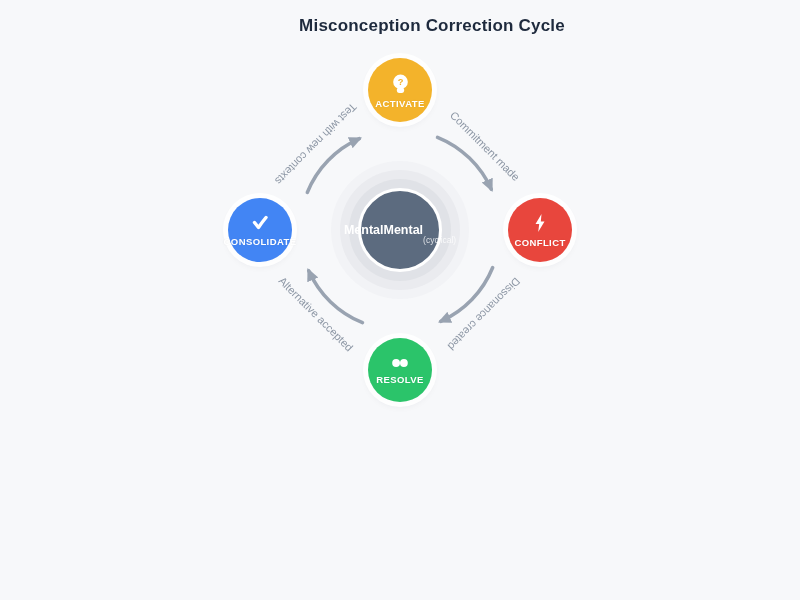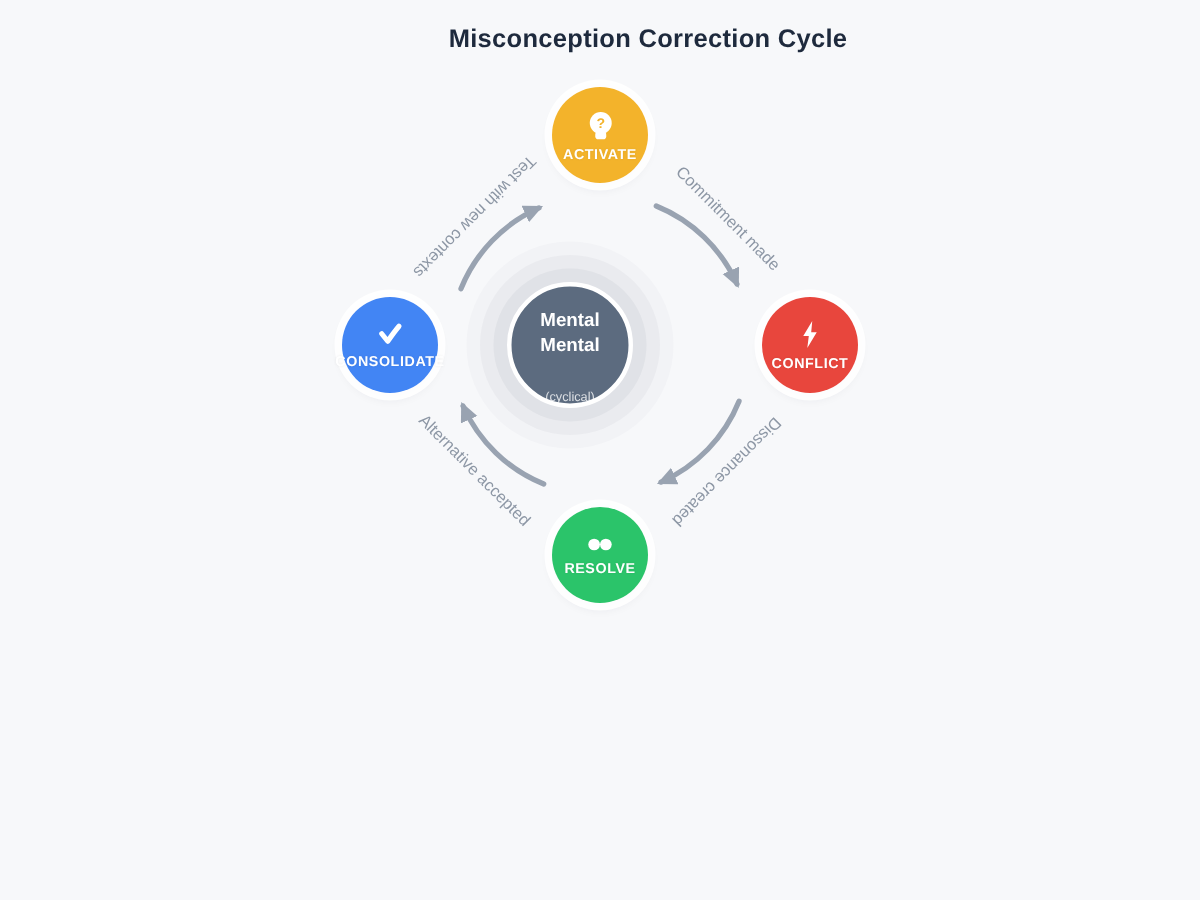--- a/index.html
+++ b/index.html
@@ -14,29 +14,29 @@
     position:absolute;left:0;top:16px;width:800px;
     text-align:center;margin:0;
     font-size:17px;font-weight:bold;color:#1e2a3d;
     letter-spacing:0.2px;
     padding-left:32px;
   }
   svg.arcs{position:absolute;left:0;top:0;width:800px;height:470px;pointer-events:none;}
 
   
   .hub{
-    position:absolute;left:338px;top:188px;
+    position:absolute;left:358px;top:188px;
     width:84px;height:84px;box-sizing:border-box;
     border-radius:50%;
     background:#5c6b7f;
     border:3px solid #ffffff;
     box-shadow:0 0 0 9px rgba(93,107,127,0.07),
                0 0 0 18px rgba(93,107,127,0.05),
                0 0 0 27px rgba(93,107,127,0.03);
-    display:flex;flex-direction:column;align-items:center;justify-content:flex-end;
+    display:flex;flex-direction:row;align-items:center;justify-content:center;
     color:#fff;text-align:center;
   }
   .hub-line{font-size:12.5px;font-weight:bold;line-height:1.35;}
   .hub-sub{font-size:8.5px;color:rgba(255,255,255,0.78);margin-top:20px;}
 
   
   .node{
     position:absolute;width:64px;height:64px;border-radius:50%;
     display:flex;flex-direction:column;align-items:center;justify-content:center;gap:3px;
     box-shadow:0 0 0 5px rgba(255,255,255,0.9), 0 3px 8px rgba(30,42,61,0.10);

